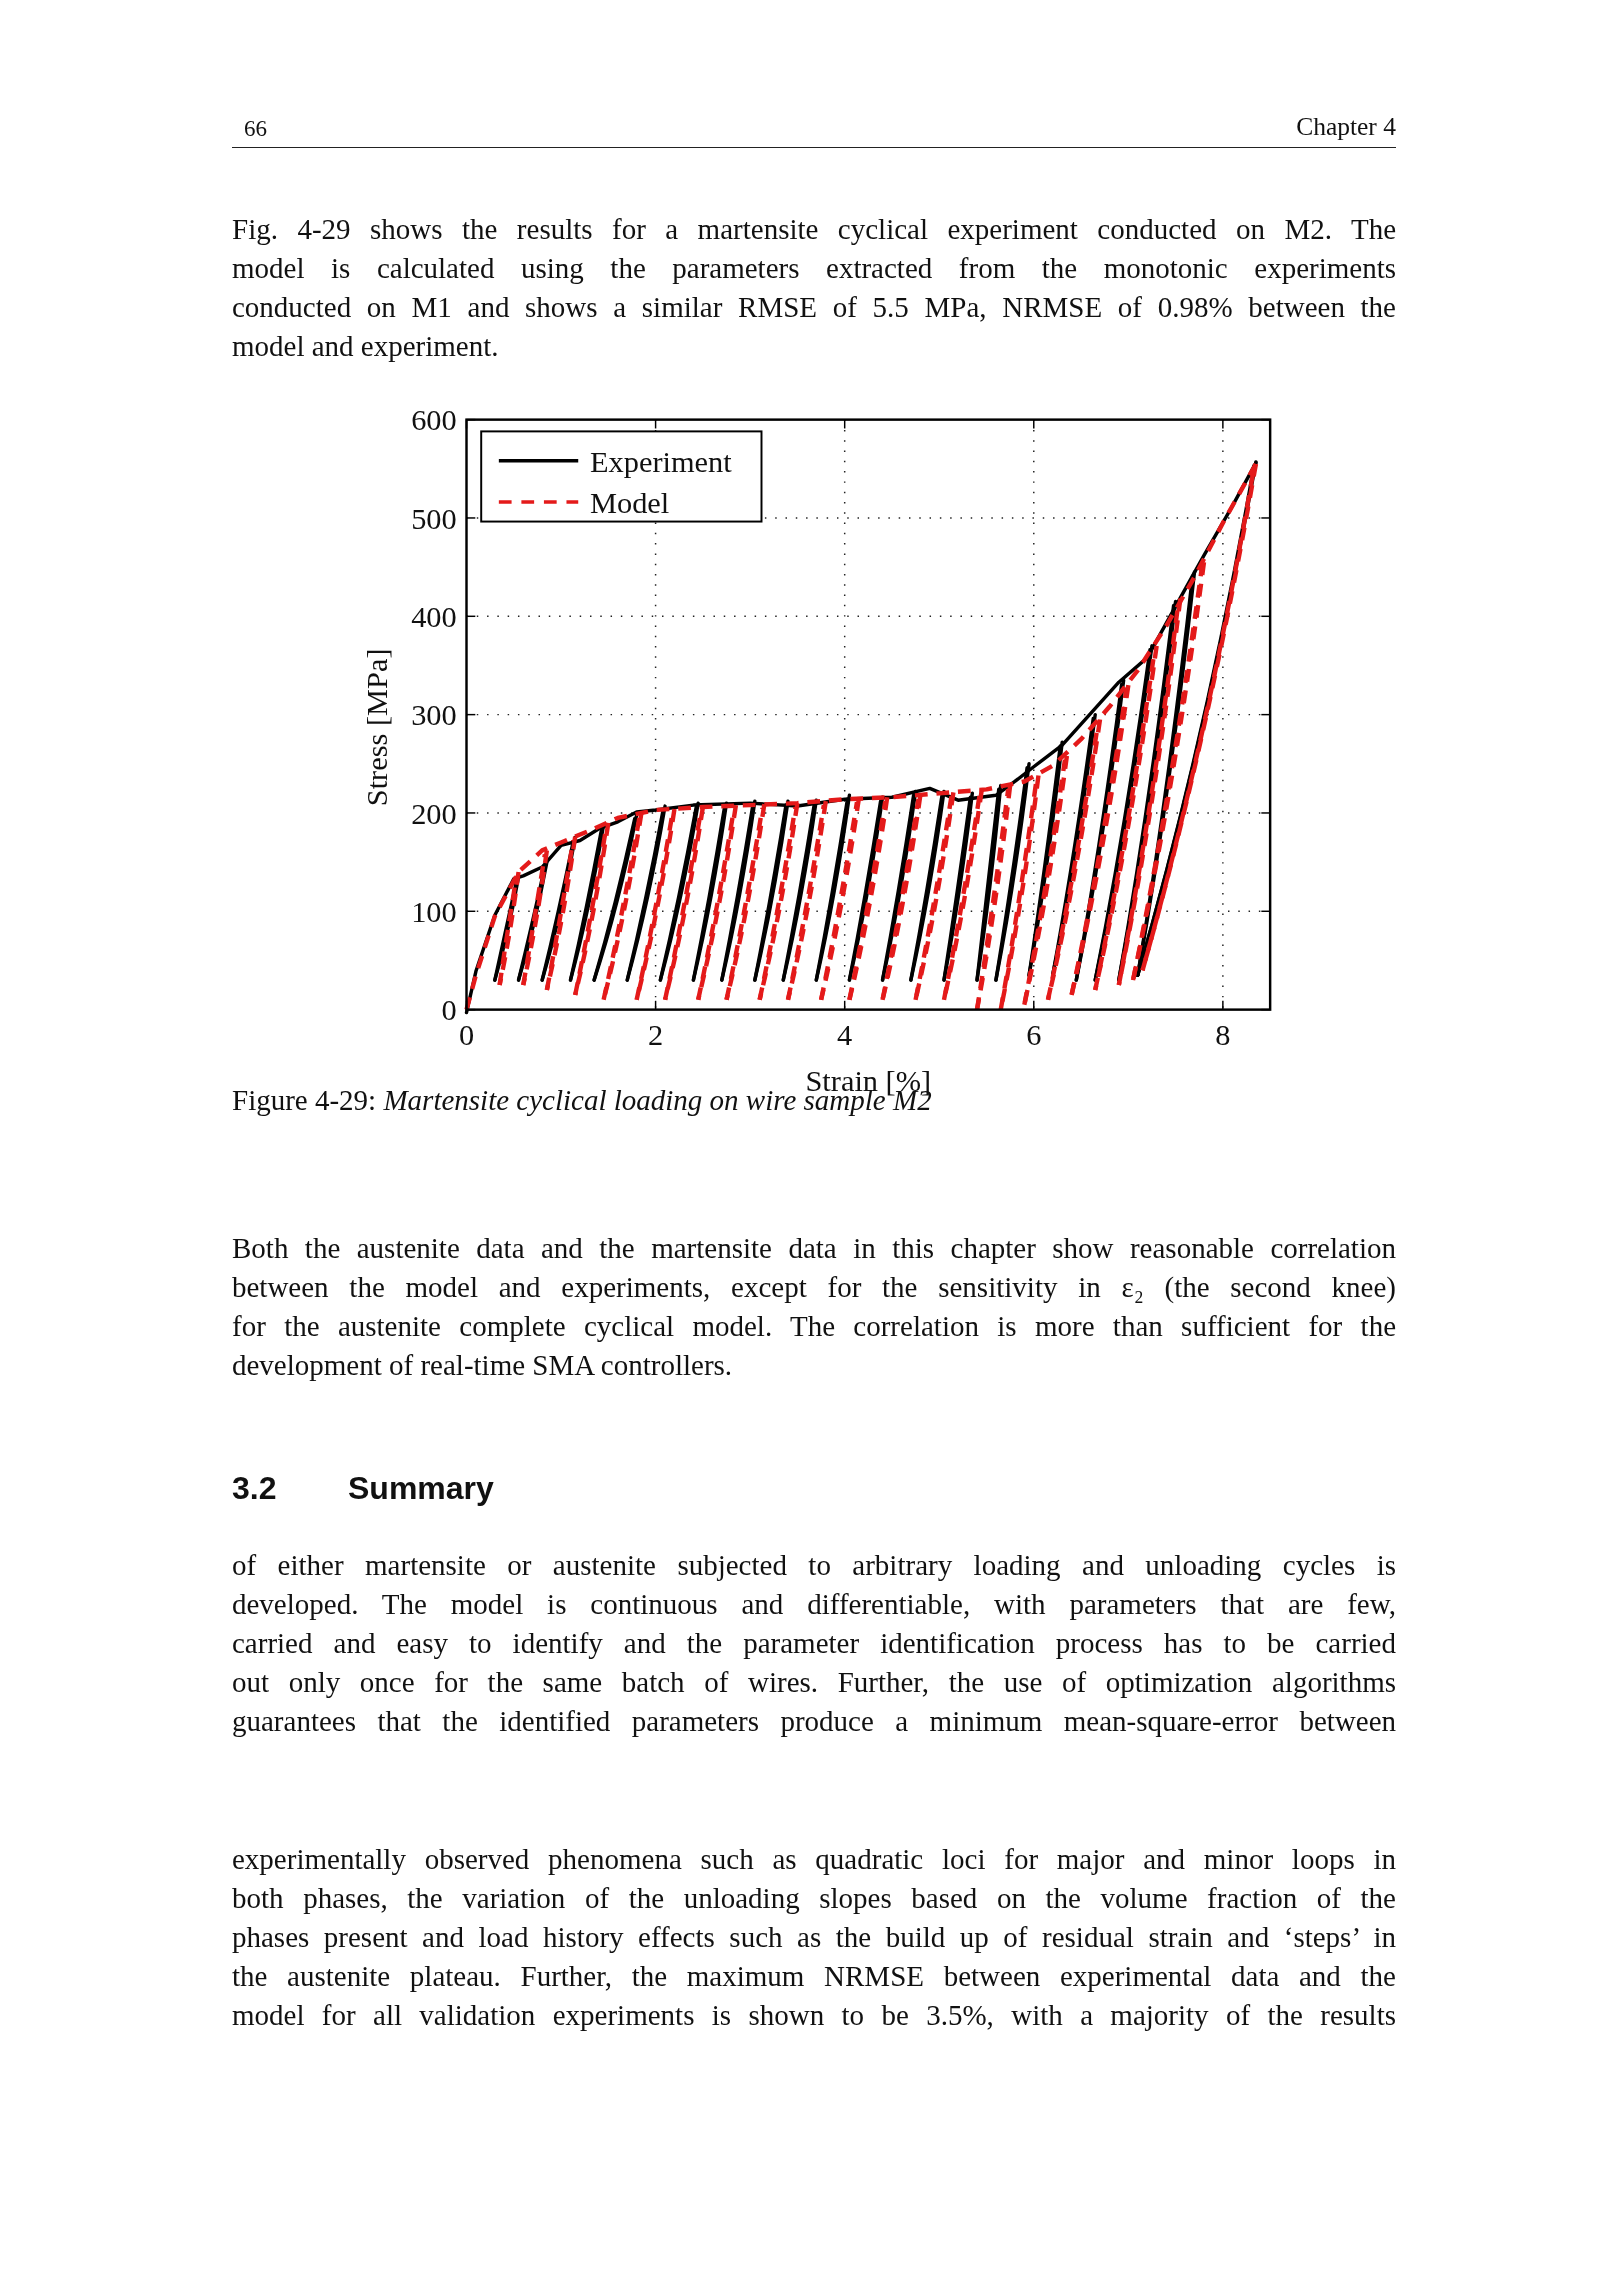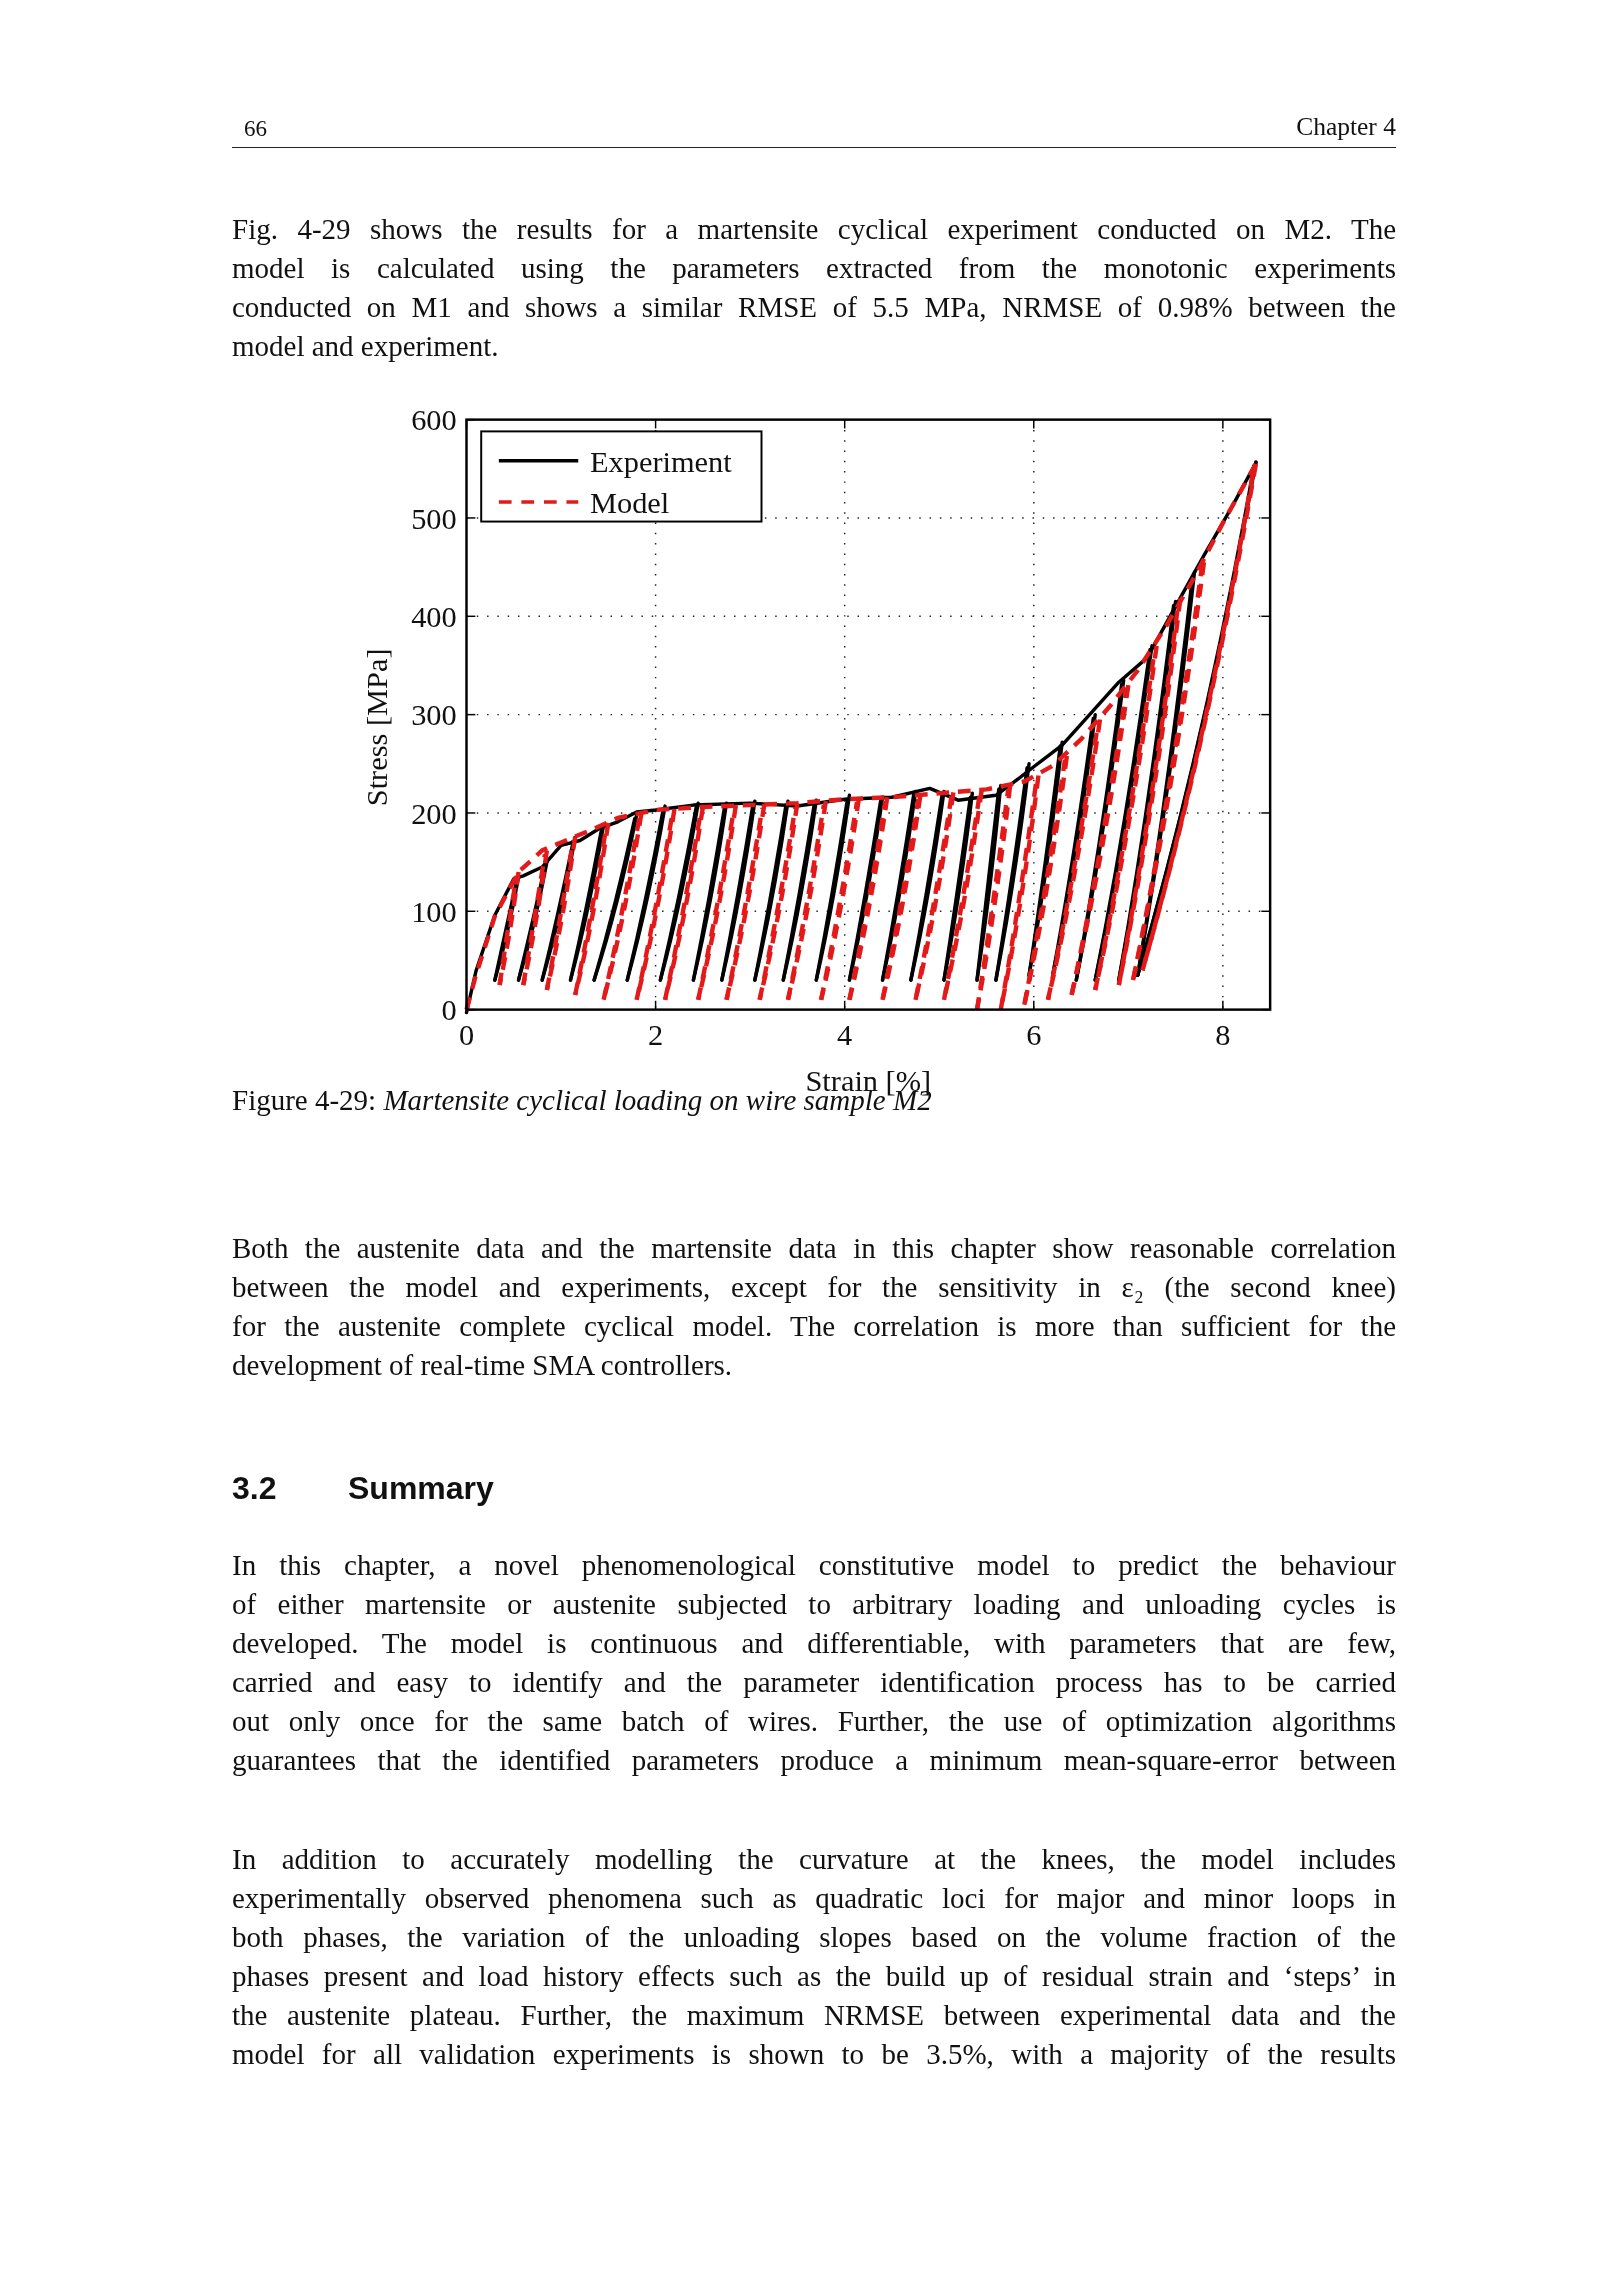--- a/index.html
+++ b/index.html
@@ -215,29 +215,27 @@
   <span class="line">between the model and experiments, except for the sensitivity in ε₂ (the second knee)</span>
   <span class="line">for the austenite complete cyclical model. The correlation is more than sufficient for the</span>
   <span class="line last">development of real-time SMA controllers.</span>
 </div>
 
 <div class="section-heading">
   <span class="num">3.2</span><span>Summary</span>
 </div>
 
 <div class="para" style="top:1546px;">
-  <span class="line">In this chapter, a novel phenomenological constitutive model to predict the behaviour</span>
   <span class="line">of either martensite or austenite subjected to arbitrary loading and unloading cycles is</span>
   <span class="line">developed. The model is continuous and differentiable, with parameters that are few,</span>
   <span class="line">carried and easy to identify and the parameter identification process has to be carried</span>
   <span class="line">out only once for the same batch of wires. Further, the use of optimization algorithms</span>
   <span class="line">guarantees that the identified parameters produce a minimum mean-square-error between</span>
 </div>
 
 <div class="para" style="top:1840px;">
-  <span class="line">In addition to accurately modelling the curvature at the knees, the model includes</span>
   <span class="line">experimentally observed phenomena such as quadratic loci for major and minor loops in</span>
   <span class="line">both phases, the variation of the unloading slopes based on the volume fraction of the</span>
   <span class="line">phases present and load history effects such as the build up of residual strain and ‘steps’ in</span>
   <span class="line">the austenite plateau. Further, the maximum NRMSE between experimental data and the</span>
   <span class="line">model for all validation experiments is shown to be 3.5%, with a majority of the results</span>
 </div>
 
 
 </body></html>

